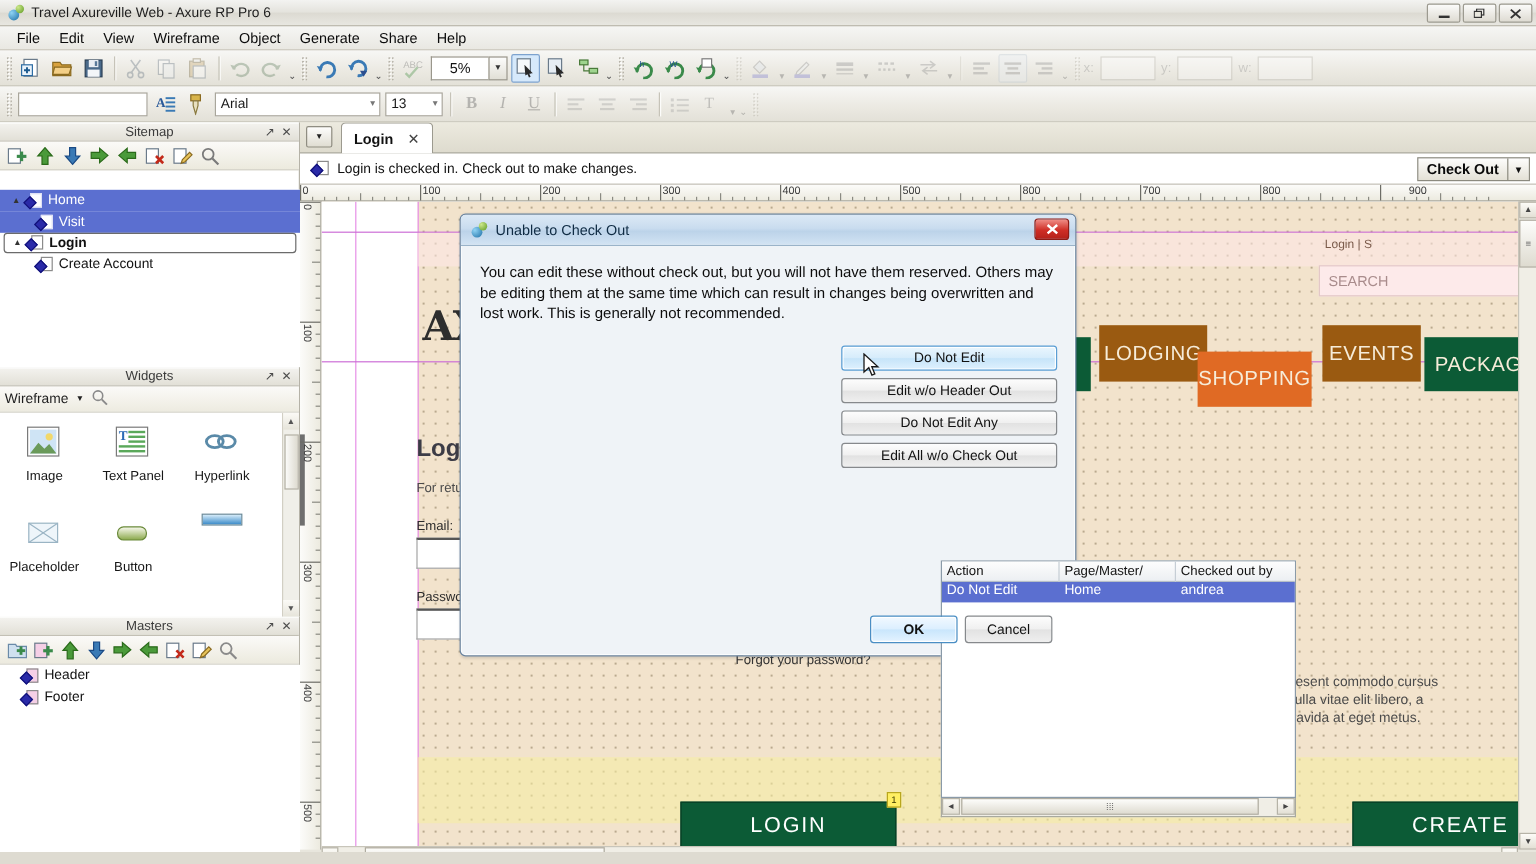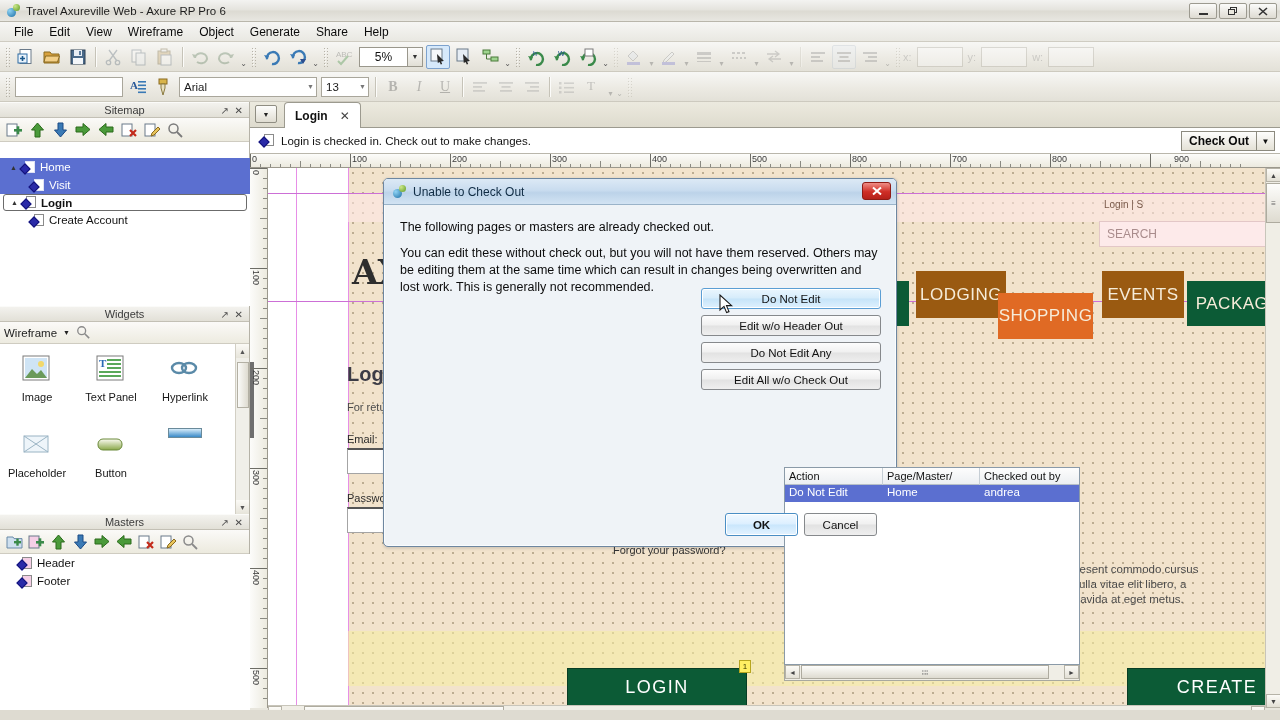--- a/index.html
+++ b/index.html
@@ -1154,21 +1154,20 @@
           <div class="b2"></div>
       </div>
       <span class="t">Unable to Check Out</span>
       <div class="dlg-close">
         <svg width="12" height="10" viewBox="0 0 12 10">
             <path d="M2 1.5 L10 8.5 M10 1.5 L2 8.5" stroke="#fff" stroke-width="2" fill="none"></path>
           </svg>
       </div>
     </div>
     <div class="dlg-body">
-      <p class="dlg-p">The following pages or masters are already checked out.</p>
       <p class="dlg-p2">You can edit these without check out, but you will not have them reserved. Others may be editing them at the same time which can result in changes being overwritten and lost work. This is generally not recommended.</p>
     </div>
 
     <div class="lv">
       <div class="lv-head">
         <div class="lv-th" style="width:98px;">Action</div>
         <div class="lv-th" style="width:97px;">Page/Master/</div>
         <div class="lv-th" style="width:99px;border-right:none;">Checked out by</div>
       </div>
       <div class="lv-row">

